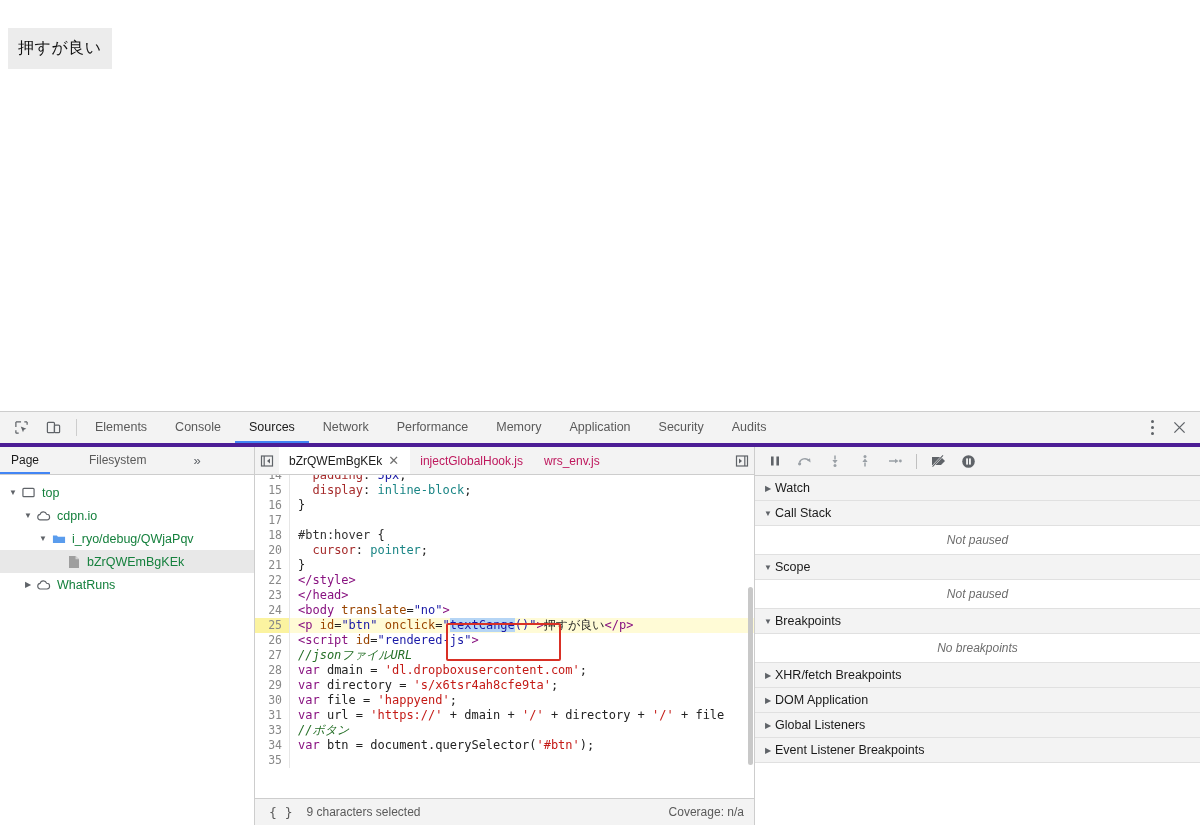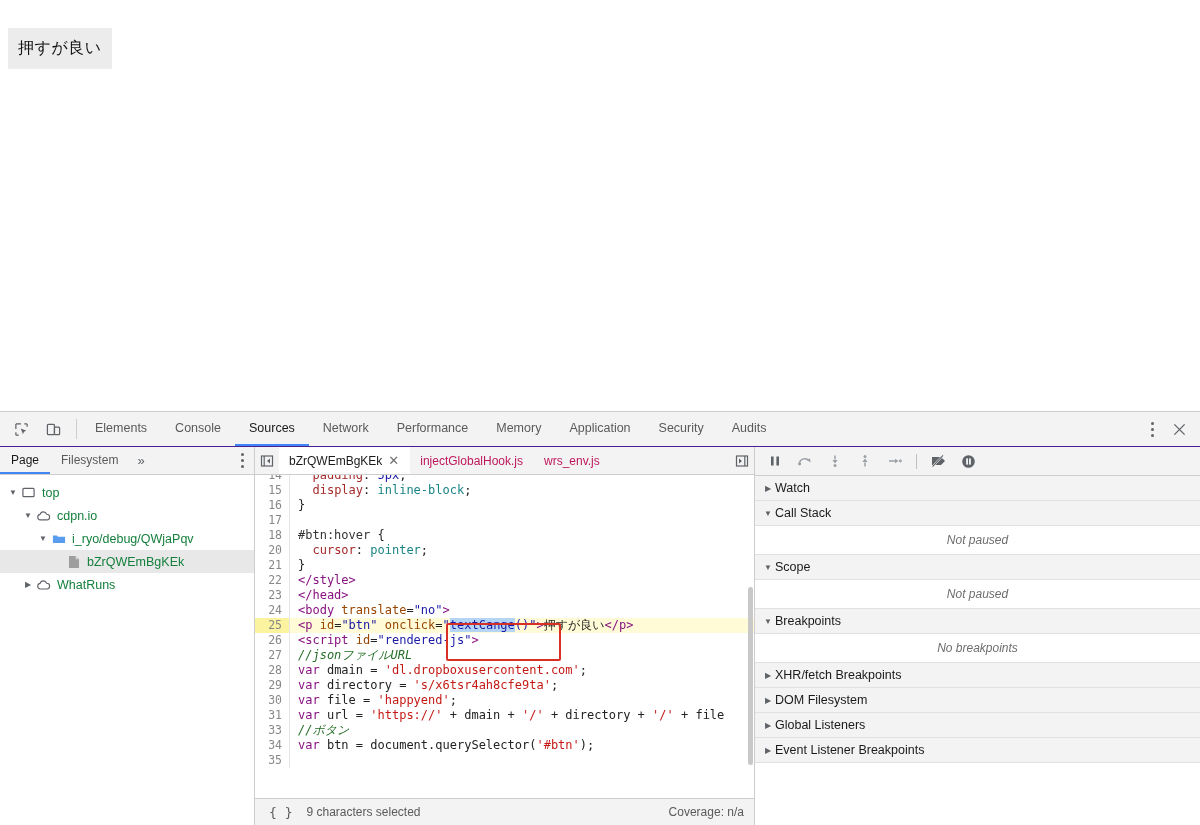--- a/index.html
+++ b/index.html
@@ -53,21 +53,21 @@
     min-height: 0;
   }
 
   
   .dt-tabbar {
     height: 35px;
     flex: 0 0 35px;
     display: flex;
     align-items: stretch;
     background: #f3f3f3;
-    border-bottom: 1px solid #4c1d95;
+    border-bottom: 4px solid #4c1d95;
     box-sizing: border-box;
   }
   .dt-tool-icons {
     display: flex;
     align-items: center;
     padding: 0 6px 0 8px;
     gap: 6px;
   }
   .dt-icon-btn {
     width: 26px;
@@ -146,20 +146,21 @@
     min-height: 0;
   }
   .nav-tabbar {
     height: 28px;
     flex: 0 0 28px;
     display: flex;
     align-items: stretch;
     background: #f3f3f3;
     border-bottom: 1px solid #cdcdcd;
     box-sizing: border-box;
+    gap: 28px;
   }
   .nav-tab {
     display: flex;
     align-items: center;
     padding: 0 11px;
     font-size: 12px;
     color: #5a5a5a;
     cursor: pointer;
     border-bottom: 2px solid transparent;
     box-sizing: border-box;
@@ -694,21 +695,21 @@
             <span>Breakpoints</span>
           </div>
           <div class="dbg-empty">No breakpoints</div>
 
           <div class="dbg-head">
             <span class="tri">▶</span>
             <span>XHR/fetch Breakpoints</span>
           </div>
           <div class="dbg-head">
             <span class="tri">▶</span>
-            <span>DOM Filesystem</span>
+            <span>DOM Application</span>
           </div>
           <div class="dbg-head">
             <span class="tri">▶</span>
             <span>Global Listeners</span>
           </div>
           <div class="dbg-head">
             <span class="tri">▶</span>
             <span>Event Listener Breakpoints</span>
           </div>
 

